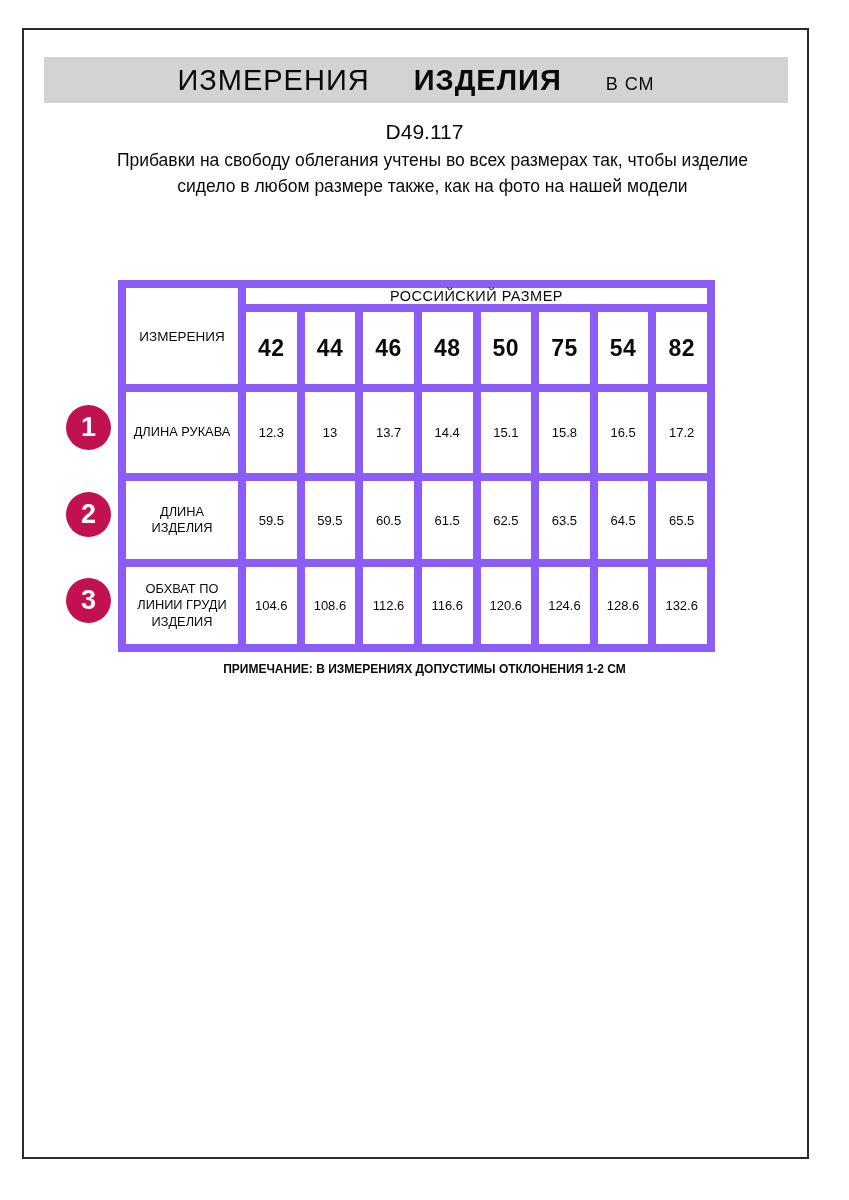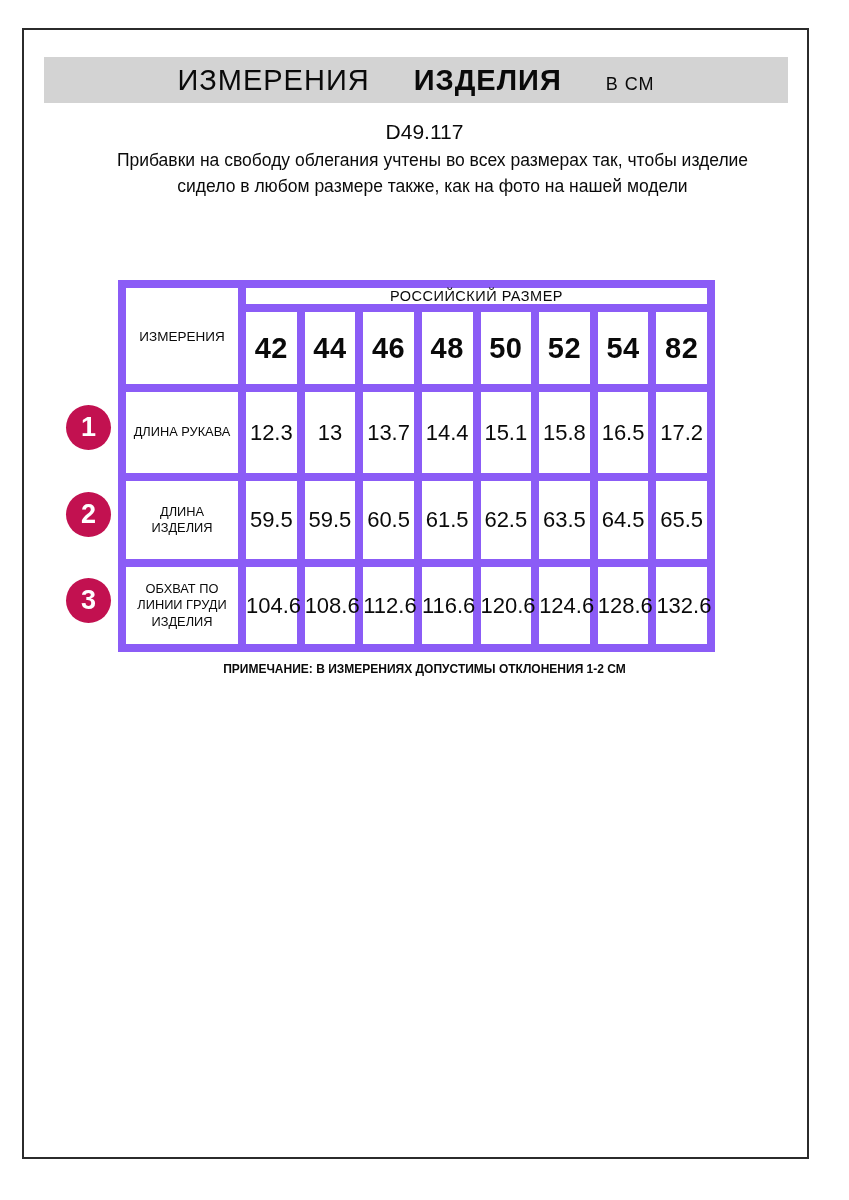--- a/index.html
+++ b/index.html
@@ -57,32 +57,32 @@
   .size-table td, .size-table th {
     border: 8px solid #8b5cf6;
     text-align: center;
     vertical-align: middle;
     padding: 0;
   }
   .corner-cell { font-size: 13.5px; font-weight: 400; }
   .group-header-row { height: 22px; }
   .group-header-cell { font-size: 14.5px; font-weight: 400; letter-spacing: 0.5px; }
   .sizes-row { height: 80px; }
-  .size-cell { font-size: 29px; font-weight: 800; letter-spacing: 0.5px; }
+  .size-cell { font-size: 23px; font-weight: 800; letter-spacing: 0.5px; }
   .data-row-1 { height: 89px; }
   .data-row-2 { height: 86px; }
   .data-row-3 { height: 85px; margin-top: 44px; }
   .label-cell {
     font-size: 12.8px;
     line-height: 16.5px;
     font-weight: 400;
     white-space: pre-line;
     padding: 2px;
   }
-  .value-cell { font-size: 22px; font-weight: 400; }
+  .value-cell { font-size: 13px; font-weight: 400; }
   .num-badge {
     position: absolute;
     left: 66px;
     width: 45px; height: 45px;
     border-radius: 50%;
     background: #C21150;
     color: #ffffff;
     font-size: 27px;
     font-weight: 700;
     display: flex;
@@ -134,21 +134,21 @@
       <tr class="group-header-row">
         <td class="corner-cell" rowspan="2">ИЗМЕРЕНИЯ</td>
         <td class="group-header-cell" colspan="8">РОССИЙСКИЙ РАЗМЕР</td>
       </tr>
       <tr class="sizes-row">
         <td class="size-cell">42</td>
         <td class="size-cell">44</td>
         <td class="size-cell">46</td>
         <td class="size-cell">48</td>
         <td class="size-cell">50</td>
-        <td class="size-cell">52</td>
+        <td class="size-cell">75</td>
         <td class="size-cell">54</td>
         <td class="size-cell">82</td>
       </tr>
       <tr class="data-row-1">
         <td class="label-cell">ДЛИНА РУКАВА</td>
         <td class="value-cell">12.3</td>
         <td class="value-cell">13</td>
         <td class="value-cell">13.7</td>
         <td class="value-cell">14.4</td>
         <td class="value-cell">15.1</td>

